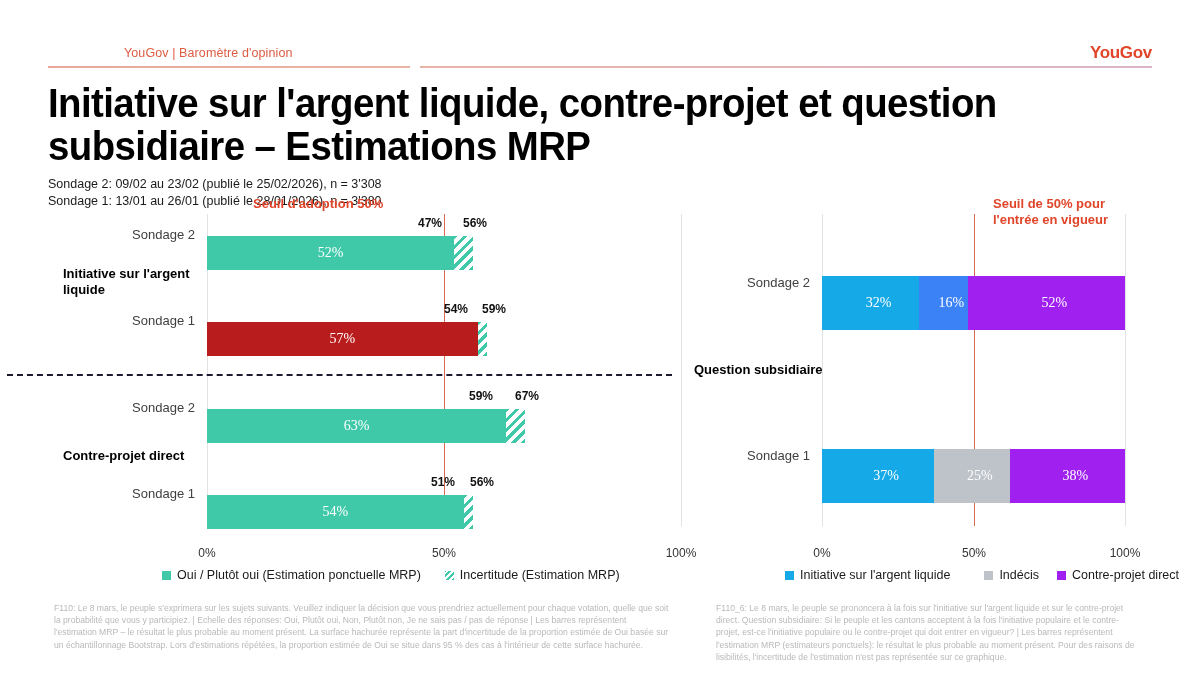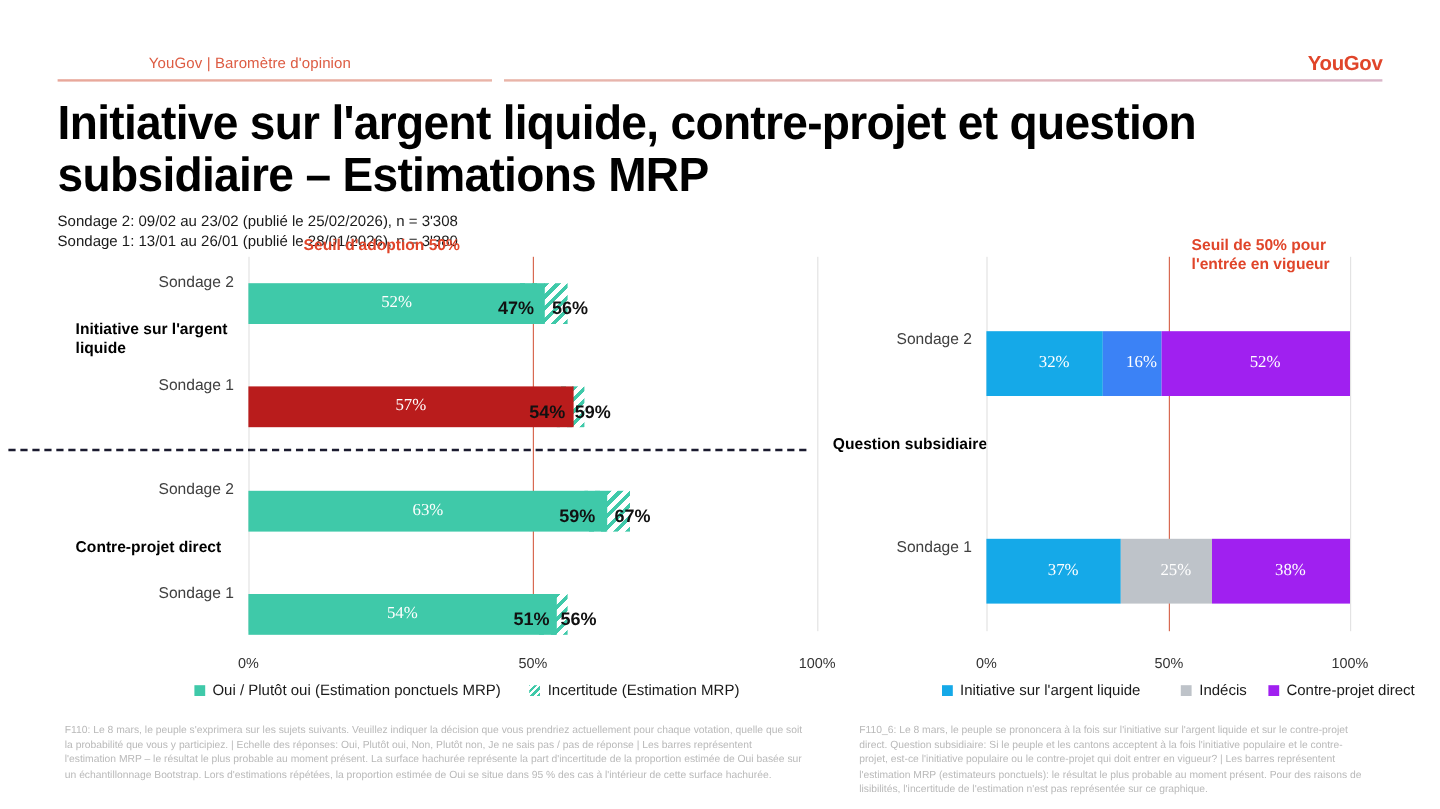--- a/index.html
+++ b/index.html
@@ -73,22 +73,22 @@
   }
   .bar-hatch {
     position: absolute; top: 0; height: 100%;
     background-image: repeating-linear-gradient(
       -45deg,
       #3fc9a9 0px, #3fc9a9 3px,
       #ffffff 3px, #ffffff 7px
     );
   }
   .bound-lab {
-    position: absolute; font-size: 15px; font-weight: bold; color: #111;
-    white-space: nowrap; transform: translateX(-50%); margin-top: 33px;
+    position: absolute; font-size: 12px; font-weight: bold; color: #111;
+    white-space: nowrap; transform: translateX(-50%);
   }
 
   .cat-label {
     position: absolute; text-align: right; font-size: 13px; color: #404040;
     white-space: nowrap;
   }
   .grp-label {
     position: absolute; font-size: 13px; font-weight: bold; color: #000;
     line-height: 1.2;
   }
@@ -204,21 +204,21 @@
       <div class="bound-lab" style="left:275px; top:261px;">56%</div>
     </div>
 
     <div class="axis-tick" style="left:207px; top:350px;">0%</div>
     <div class="axis-tick" style="left:444px; top:350px;">50%</div>
     <div class="axis-tick" style="left:681px; top:350px;">100%</div>
 
     <div class="legend" style="left:162px; top:372px;">
       <div class="legend-item">
         <span class="legend-swatch" style="background:#3fc9a9;"></span>
-        <span class="legend-text">Oui / Plutôt oui (Estimation ponctuels MRP)</span>
+        <span class="legend-text">Oui / Plutôt oui (Estimation ponctuelle MRP)</span>
       </div>
       <div class="legend-item" style="margin-left:24px;">
         <span class="legend-swatch hatched"></span>
         <span class="legend-text">Incertitude (Estimation MRP)</span>
       </div>
     </div>
   </div>
 
   <div class="grp-label right-side" style="position:absolute; left:694px; top:362px; width:160px;">Question subsidiaire</div>
 

